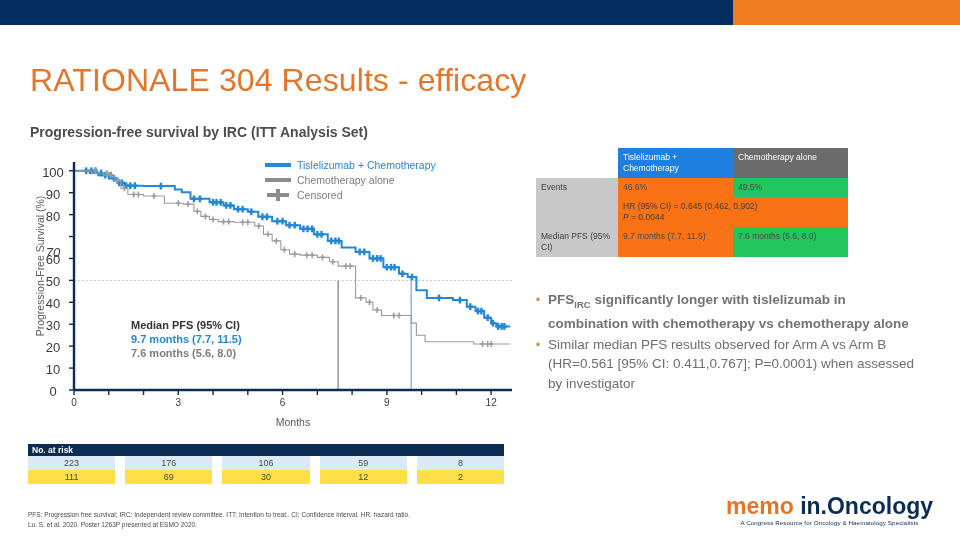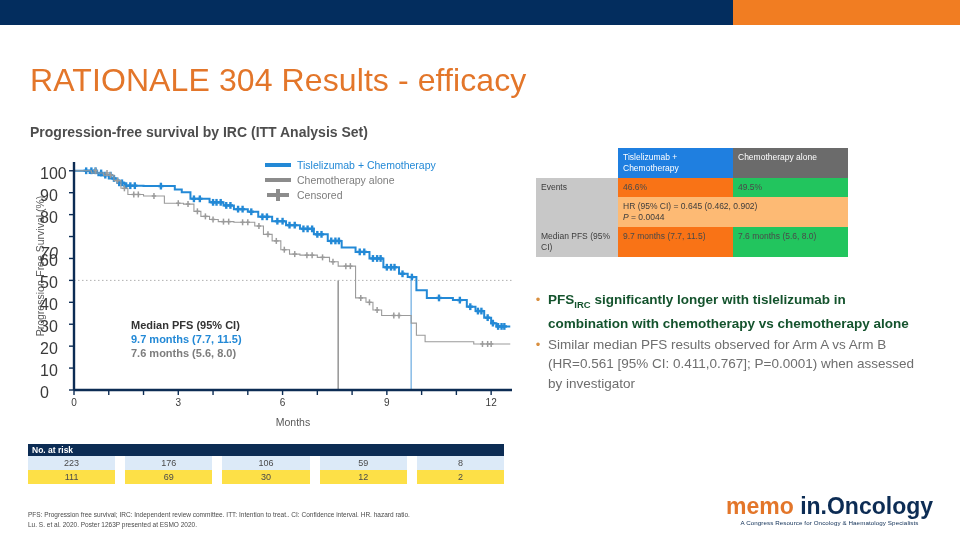--- a/index.html
+++ b/index.html
@@ -24,21 +24,21 @@
     position:absolute;left:30px;top:124px;
     font-size:14px;font-weight:bold;color:#4d4d4d;
   }
 
   
   .chart-wrap{position:absolute;left:18px;top:150px;width:500px;height:290px;}
   .ylabel{
     position:absolute;left:-78px;top:110px;width:200px;text-align:center;
     transform:rotate(-90deg);font-size:10.5px;color:#595959;white-space:nowrap;
   }
-  .ytick{position:absolute;font-size:16px;color:#3a3a3a;text-align:left;width:26px;}
+  .ytick{position:absolute;font-size:13px;color:#3a3a3a;text-align:center;width:26px;}
   .xtick{position:absolute;font-size:10px;color:#3a3a3a;text-align:center;width:26px;}
   .xlabel{position:absolute;font-size:10.5px;color:#595959;text-align:center;width:120px;}
   svg{display:block;}
 
   
   .legend{position:absolute;left:265px;top:158px;}
   .lg-row{display:flex;align-items:center;height:14px;margin-bottom:1px;}
   .lg-sw{width:26px;height:14px;margin-right:6px;position:relative;flex:none;}
   .lg-bar{position:absolute;left:0;top:5px;width:26px;height:4px;}
   .lg-cross-h{position:absolute;left:2px;top:5px;width:22px;height:4px;background:#8c8c8c;}
@@ -52,28 +52,28 @@
   
   .rtable{position:absolute;left:536px;top:148px;width:312px;
           border-collapse:collapse;font-size:8.5px;}
   .rtable td{padding:4px 5px;vertical-align:top;line-height:11px;}
   .th-blank{background:#ffffff;}
   .th-blue{background:#1f7fe0;color:#ffffff;width:105px;}
   .th-grey{background:#6b6b6b;color:#ffffff;width:105px;}
   .lab-cell{background:#c8c8c8;color:#3c3c3c;}
   .val-blue{background:#f97316;color:#4a4a4a;}
   .val-grey{background:#22c55e;color:#4a4a4a;}
-  .hr-cell{background:#fdba74;color:#3c3c3c;}
+  .hr-cell{background:#f97316;color:#3c3c3c;}
 
   
   .bullets{position:absolute;left:528px;top:290px;width:400px;}
   .b-row{display:flex;margin-bottom:1px;}
   .b-dot{width:20px;flex:none;color:#d98f3f;font-size:13px;line-height:19px;text-align:center;}
   .b-txt{font-size:13.5px;line-height:19.5px;}
-  .b1 .b-txt{font-weight:bold;color:#14532d;}
+  .b1 .b-txt{font-weight:bold;color:#737373;}
   .b2 .b-txt{color:#6e6e6e;}
   sub{font-size:9.5px;}
 
   
   .risk{position:absolute;left:28px;top:444px;width:476px;font-size:9px;}
   .risk-hdr{background:#0c2c54;color:#ffffff;padding:1px 4px;font-size:8.5px;font-weight:bold;}
   .risk-row{display:flex;gap:8px;}
   .risk-row > div{flex:1;text-align:center;padding:2px 0;color:#4a4a4a;
                   border-right:2px solid #ffffff;}
   .risk-row > div:last-child{border-right:none;}

